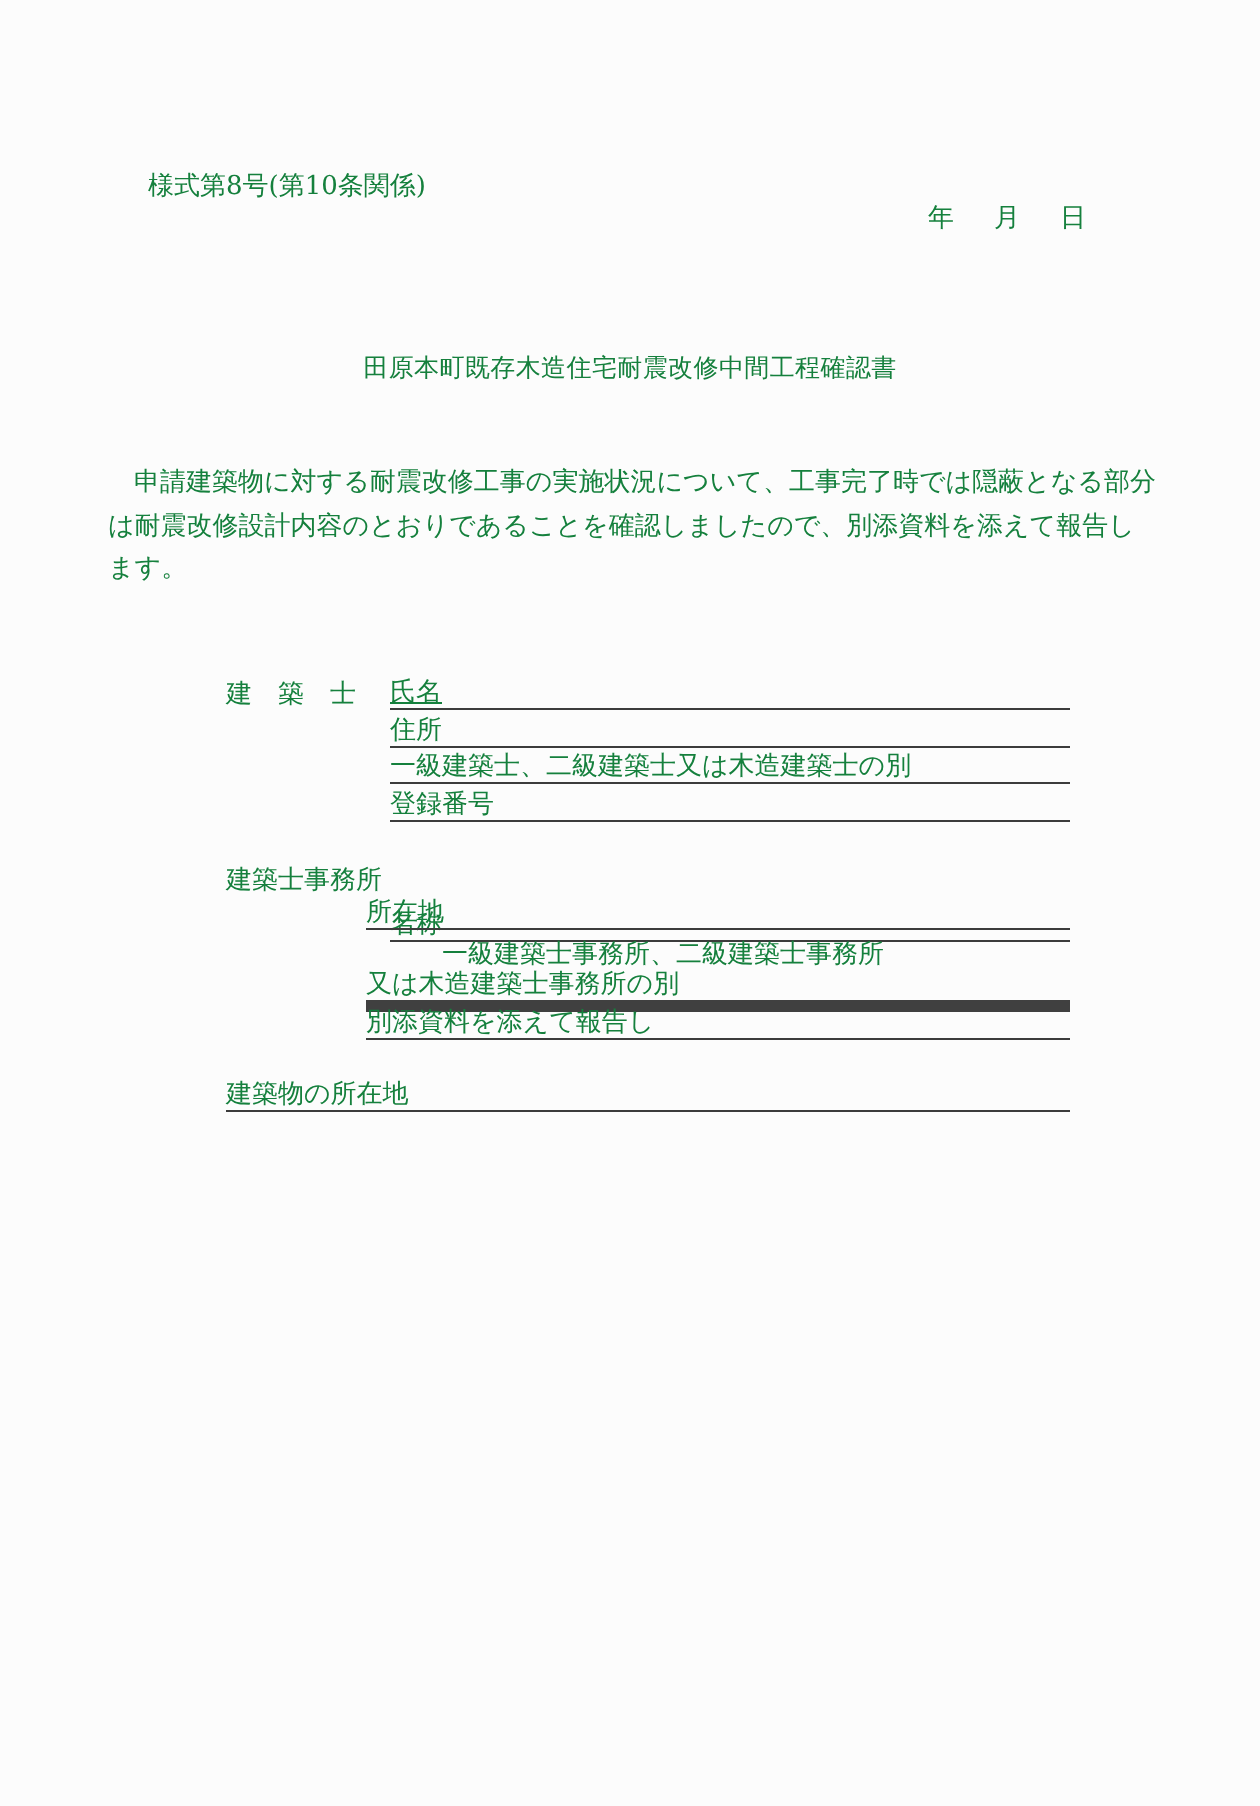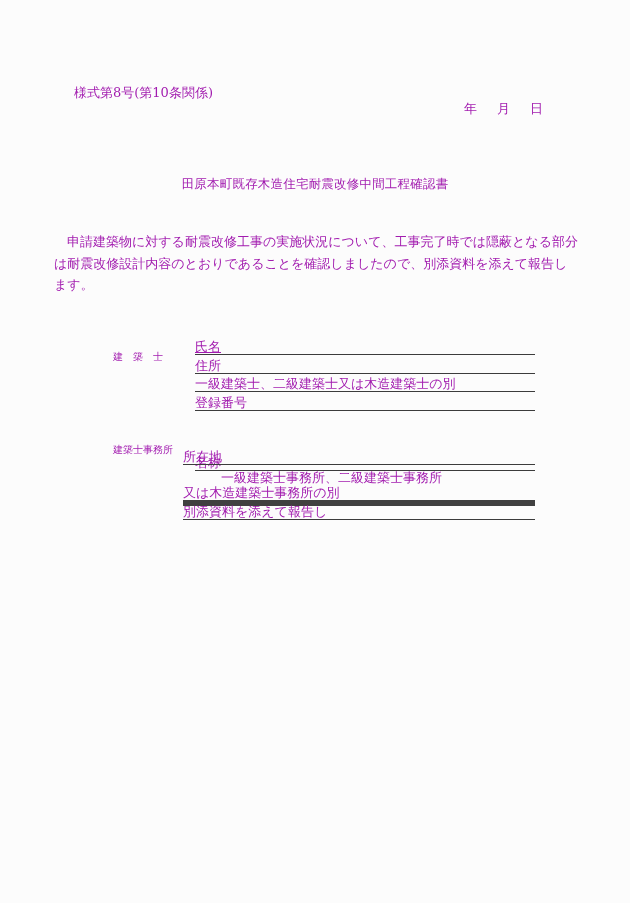--- a/index.html
+++ b/index.html
@@ -7,21 +7,21 @@
     padding: 0;
     background: #f4f4f4;
   }
   .page {
     position: relative;
     width: 630px;
     height: 903px;
     margin: 0;
     background: #fcfcfc;
     font-family: "DejaVu Serif", "Liberation Serif", serif;
-    color: #a21caf;
+    color: #15803d;
     font-size: 13px;
     overflow: hidden;
   }
   .abs { position: absolute; }
 
   .form-number {
     left: 74px; top: 84px;
     font-size: 13px;
     white-space: nowrap;
   }
@@ -52,23 +52,22 @@
   .para-line.indent { text-indent: 13px; }
 
   .attach {
     left: 54px; top: 708px;
     width: 521px;
     font-size: 13px;
     line-height: 21.5px;
   }
 
   .sec-label {
-    font-size: 10px;
+    font-size: 13px;
     white-space: nowrap;
-    margin-top: 12px;
   }
 
   .field-row {
     position: absolute;
     height: 16px;
     line-height: 17px;
     font-size: 13px;
     border-bottom: 1px solid #3c3c3c;
     white-space: nowrap;
   }
@@ -143,15 +142,18 @@
 
   <div class="office-type-row">
     <span class="l1">一級建築士事務所、二級建築士事務所</span>
     <span class="l2">又は木造建築士事務所の別</span>
   </div>
 
   <div class="field-row" style="left:183px; top:503px; width:352px;">
     <span>別添資料を添えて報告し</span>
   </div>
 
+  <div class="field-row" style="left:113px; top:539px; width:422px;">
+    <span>建築物の所在地</span>
+  </div>
 
 
 </div>
 
 </body></html>

